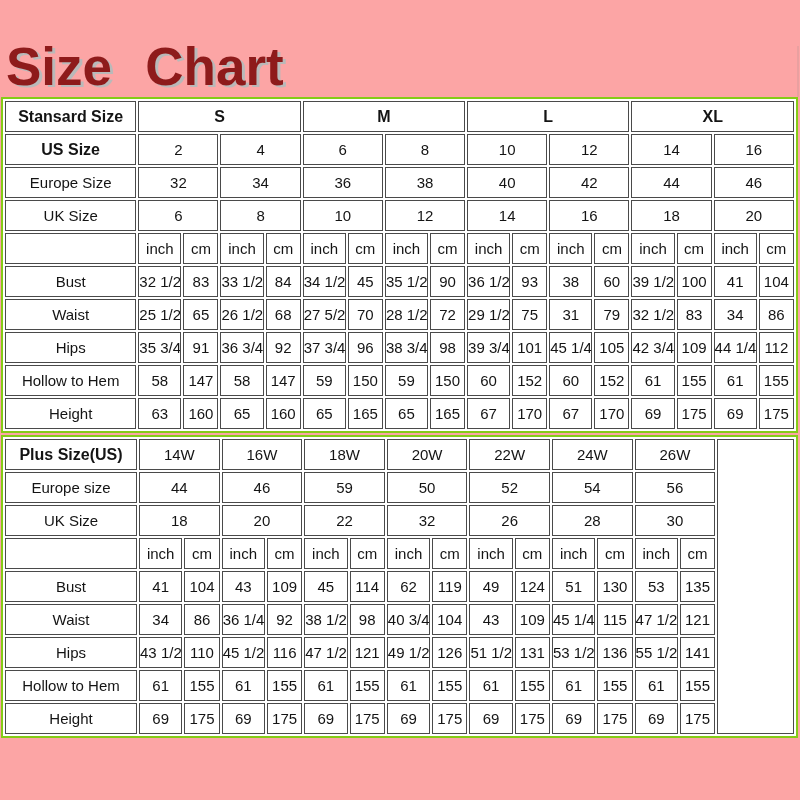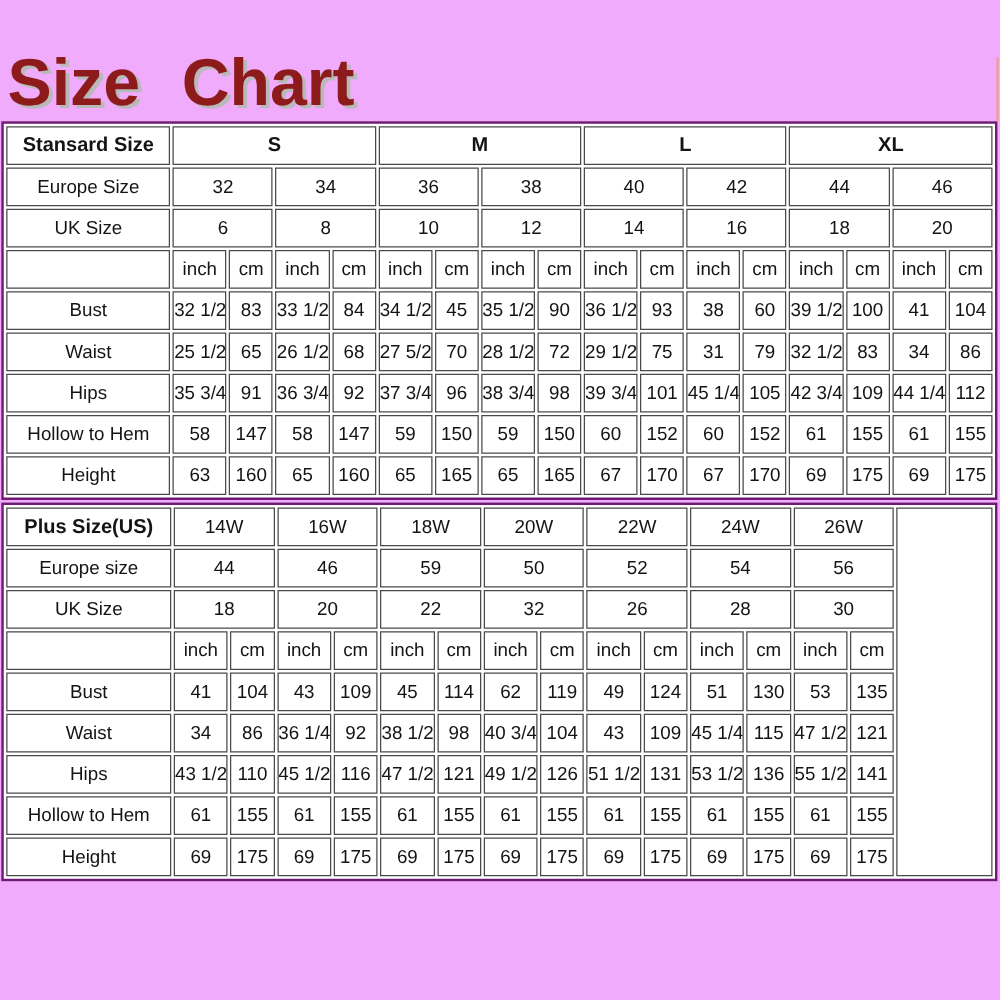--- a/index.html
+++ b/index.html
@@ -1,20 +1,20 @@
 <!DOCTYPE html>
 <html><head>
 <meta charset="utf-8">
 <style>
   html, body { margin: 0; padding: 0; background: #ffffff; }
   .page {
     position: relative;
     width: 800px;
     height: 800px;
-    background: #f0abfc;
+    background: #fca5a5;
     overflow: hidden;
     font-family: "Liberation Sans", sans-serif;
   }
   .title {
     margin: 0;
     padding: 40px 0 4px 6px;
     font-size: 53px;
     font-weight: bold;
     line-height: 1.0;
     letter-spacing: 0px;
@@ -29,21 +29,21 @@
     width: 2px;
     height: 51px;
     background: #e9a0a0;
   }
   table.sizes {
     table-layout: fixed;
     width: 797px;
     margin-left: 1px;
     border-collapse: separate;
     border-spacing: 2px;
-    border: 2px solid #701a75;
+    border: 2px solid #84cc16;
     background: #ffffff;
   }
   table.sizes + table.sizes { margin-top: 2px; }
   table.sizes td {
     border: 1px solid #4a4a4a;
     height: 27px;
     padding: 1px 0;
     text-align: center;
     vertical-align: middle;
     font-size: 15px;
@@ -80,20 +80,31 @@
         <col style="width: 43px;">
         <col style="width: 35px;">
       </colgroup>
       <tbody>
         <tr>
           <td class="b">Stansard Size</td>
           <td colspan="4" class="b">S</td>
           <td colspan="4" class="b">M</td>
           <td colspan="4" class="b">L</td>
           <td colspan="4" class="b">XL</td>
+        </tr>
+        <tr>
+          <td class="b">US Size</td>
+          <td colspan="2">2</td>
+          <td colspan="2">4</td>
+          <td colspan="2">6</td>
+          <td colspan="2">8</td>
+          <td colspan="2">10</td>
+          <td colspan="2">12</td>
+          <td colspan="2">14</td>
+          <td colspan="2">16</td>
         </tr>
         <tr>
           <td>Europe Size</td>
           <td colspan="2">32</td>
           <td colspan="2">34</td>
           <td colspan="2">36</td>
           <td colspan="2">38</td>
           <td colspan="2">40</td>
           <td colspan="2">42</td>
           <td colspan="2">44</td>

